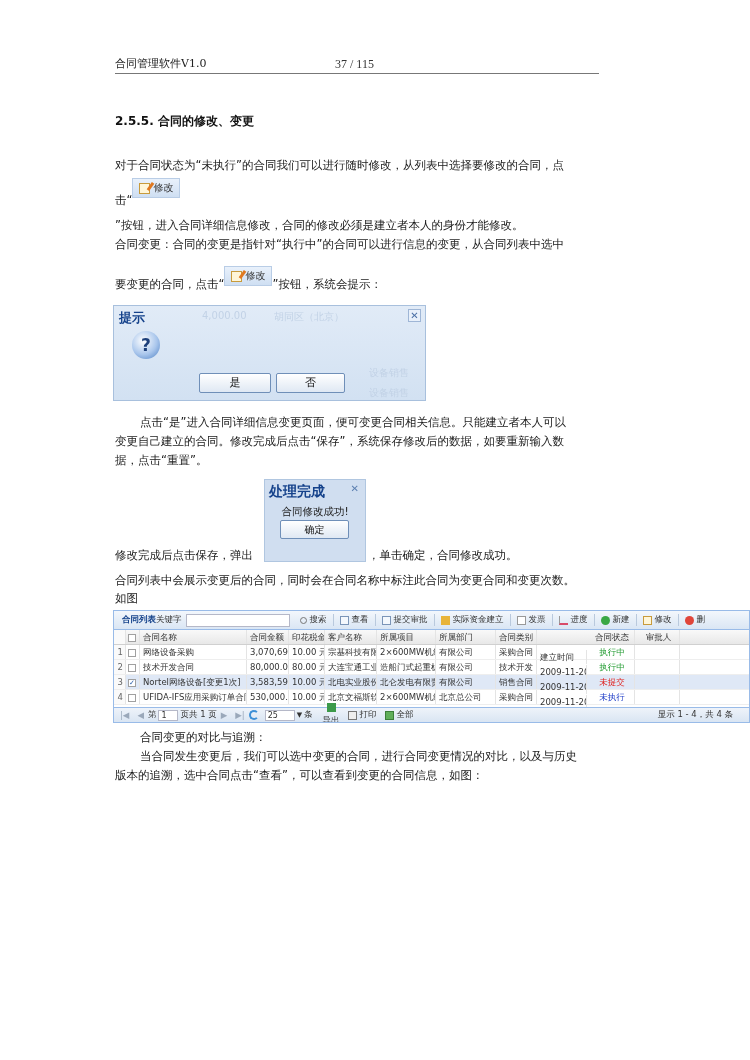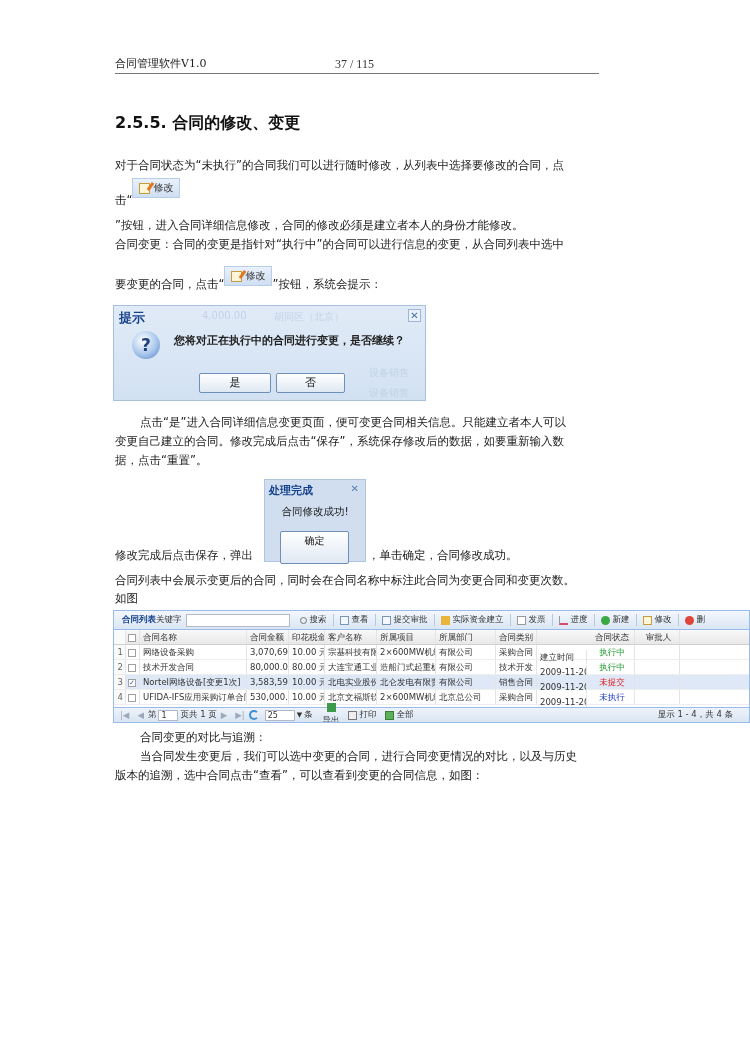--- a/index.html
+++ b/index.html
@@ -3,43 +3,43 @@
 <meta charset="utf-8">
 <style>
   * { box-sizing: border-box; margin: 0; padding: 0; }
   html, body { width: 750px; height: 1060px; background: #ffffff; overflow: hidden; }
   body { font-family: "DejaVu Sans", sans-serif; color: #111; position: relative; }
 
   .header { position: absolute; left: 115px; top: 54px; width: 484px; height: 20px; border-bottom: 1px solid #777; }
   .header .doc-title { position: absolute; left: 0; top: 2px; font-family: "DejaVu Serif", serif; font-size: 11px; color: #222; }
   .header .page-no { position: absolute; left: 220px; top: 3px; font-family: "Liberation Serif", serif; font-size: 12px; color: #333; }
 
-  .section-title { position: absolute; left: 115px; top: 113px; font-family: "DejaVu Sans", sans-serif; font-weight: bold; font-size: 16px; color: #111; }
+  .section-title { position: absolute; left: 115px; top: 113px; font-family: "DejaVu Sans", sans-serif; font-weight: bold; font-size: 12px; color: #111; }
 
   .para { position: absolute; left: 115px; font-size: 11.5px; line-height: 16px; color: #1a1a1a; white-space: nowrap; }
 
   .inline-btn { display: inline-flex; align-items: center; gap: 3px; height: 20px; padding: 0 6px; background: linear-gradient(#e9f1fb, #cfdff2); border: 1px solid #b9cde6; font-size: 10px; color: #333; vertical-align: middle; }
   .edit-icon { width: 11px; height: 11px; border: 1px solid #c89b3c; background: #fff6d8; position: relative; }
   .edit-icon::after { content: ""; position: absolute; right: -3px; top: -2px; width: 3px; height: 9px; background: #e07820; transform: rotate(35deg); }
 
   
   .dialog1 { position: absolute; left: 113px; top: 305px; width: 313px; height: 96px; background: linear-gradient(#e1ebf7, #d2e1f2); border: 1px solid #a8c0dd; }
   .dialog1 .dlg-title { position: absolute; left: 5px; top: 3px; font-size: 13px; font-weight: bold; color: #15428b; }
   .dialog1 .ghost { position: absolute; font-size: 10px; color: #c2d2e6; }
   .dialog1 .close { position: absolute; right: 4px; top: 3px; width: 13px; height: 13px; border: 1px solid #9fb6d6; background: #e8f0fa; color: #4a6fa5; font-size: 10px; line-height: 11px; text-align: center; font-weight: bold; }
   .qicon { position: absolute; left: 18px; top: 25px; width: 28px; height: 28px; border-radius: 50%; background: radial-gradient(circle at 40% 35%, #ffffff, #a9c6ec 55%, #4b7ec2); color: #1d3f7a; font-weight: bold; font-size: 17px; text-align: center; line-height: 28px; }
   .dialog1 .msg { position: absolute; left: 60px; top: 27px; font-size: 11px; font-weight: bold; color: #222; }
   .dlg-btn { position: absolute; height: 20px; border: 1px solid #6f8fb8; border-radius: 2px; background: linear-gradient(#ffffff, #dfe8f3); font-size: 11px; text-align: center; line-height: 18px; color: #111; }
 
   
   .dialog2 { position: absolute; left: 264px; top: 479px; width: 102px; height: 83px; background: #d0def0; border: 1px solid #b0c6e0; }
-  .dialog2 .dlg-title { position: absolute; left: 4px; top: 3px; font-size: 11px; font-weight: bold; color: #15428b; }
+  .dialog2 .dlg-title { position: absolute; left: 4px; top: 3px; font-size: 14px; font-weight: bold; color: #15428b; }
   .dialog2 .close { position: absolute; right: 6px; top: 3px; font-size: 10px; color: #5b7fb0; font-weight: bold; }
   .dialog2 .msg { position: absolute; left: 0; width: 100%; top: 25px; font-size: 10.5px; text-align: center; color: #222; }
-  .dialog2 .ok { left: 15px; top: 51px; width: 69px; height: 33px; font-size: 10px; line-height: 17px; }
+  .dialog2 .ok { left: 15px; top: 40px; width: 69px; height: 19px; font-size: 10px; line-height: 17px; }
 
   
   .grid { position: absolute; left: 113px; top: 610px; width: 637px; height: 113px; border: 1px solid #99bbe8; background: #fff; overflow: hidden; font-size: 8.5px; }
   .toolbar { height: 19px; background: linear-gradient(#f3f7fc, #dae6f4); border-bottom: 1px solid #99bbe8; display: flex; align-items: center; white-space: nowrap; }
   .toolbar .panel-title { font-weight: bold; color: #15428b; margin-left: 8px; }
   .toolbar .kw-label { color: #333; }
   .toolbar .kw-input { width: 104px; height: 13px; border: 1px solid #b5b8c8; background: #fff; margin-left: 4px; }
   .tb-btn { display: inline-flex; align-items: center; gap: 3px; padding: 0 4px; color: #333; }
   .tb-sep { width: 1px; height: 12px; background: #b9c9dd; margin: 0 2px; }
   .ic { display: inline-block; width: 9px; height: 9px; }
@@ -108,21 +108,20 @@
 </div>
 
 <div class="dialog1">
   <span class="dlg-title">提示</span>
   <span class="ghost" style="left:88px; top:4px;">4,000.00</span>
   <span class="ghost" style="left:160px; top:4px;">胡同区（北京）</span>
   <span class="ghost" style="left:255px; top:60px;">设备销售</span>
   <span class="ghost" style="left:255px; top:80px;">设备销售</span>
   <span class="close">✕</span>
   <div class="qicon">?</div>
-  <span class="msg">您将对正在执行中的合同进行变更，是否继续？</span>
   <div class="dlg-btn" style="left:85px; top:67px; width:72px;">是</div>
   <div class="dlg-btn" style="left:162px; top:67px; width:69px;">否</div>
 </div>
 
 <div class="para" style="top:414px; left:140px;">点击“是”进入合同详细信息变更页面，便可变更合同相关信息。只能建立者本人可以</div>
 <div class="para" style="top:433px;">变更自己建立的合同。修改完成后点击“保存”，系统保存修改后的数据，如要重新输入数</div>
 <div class="para" style="top:452px;">据，点击“重置”。</div>
 
 <div class="dialog2">
   <span class="dlg-title">处理完成</span>

